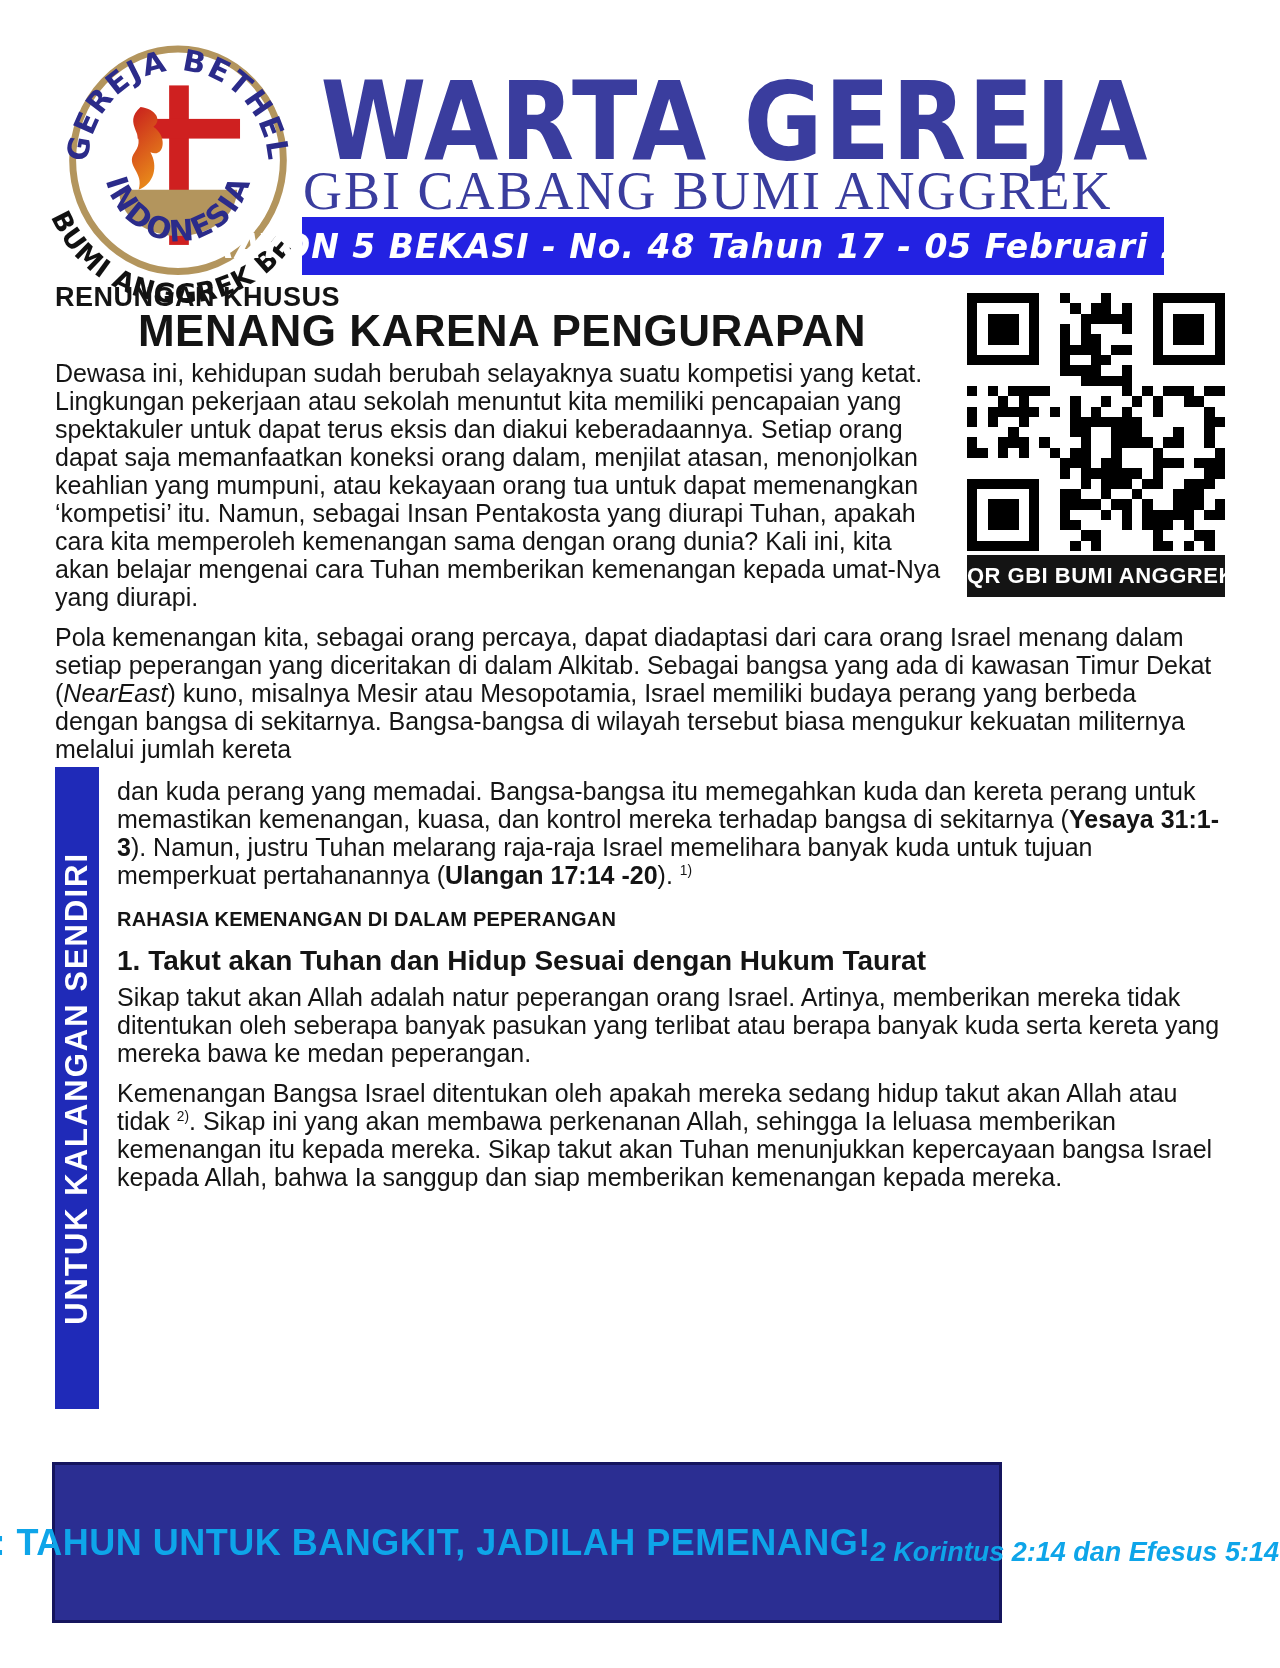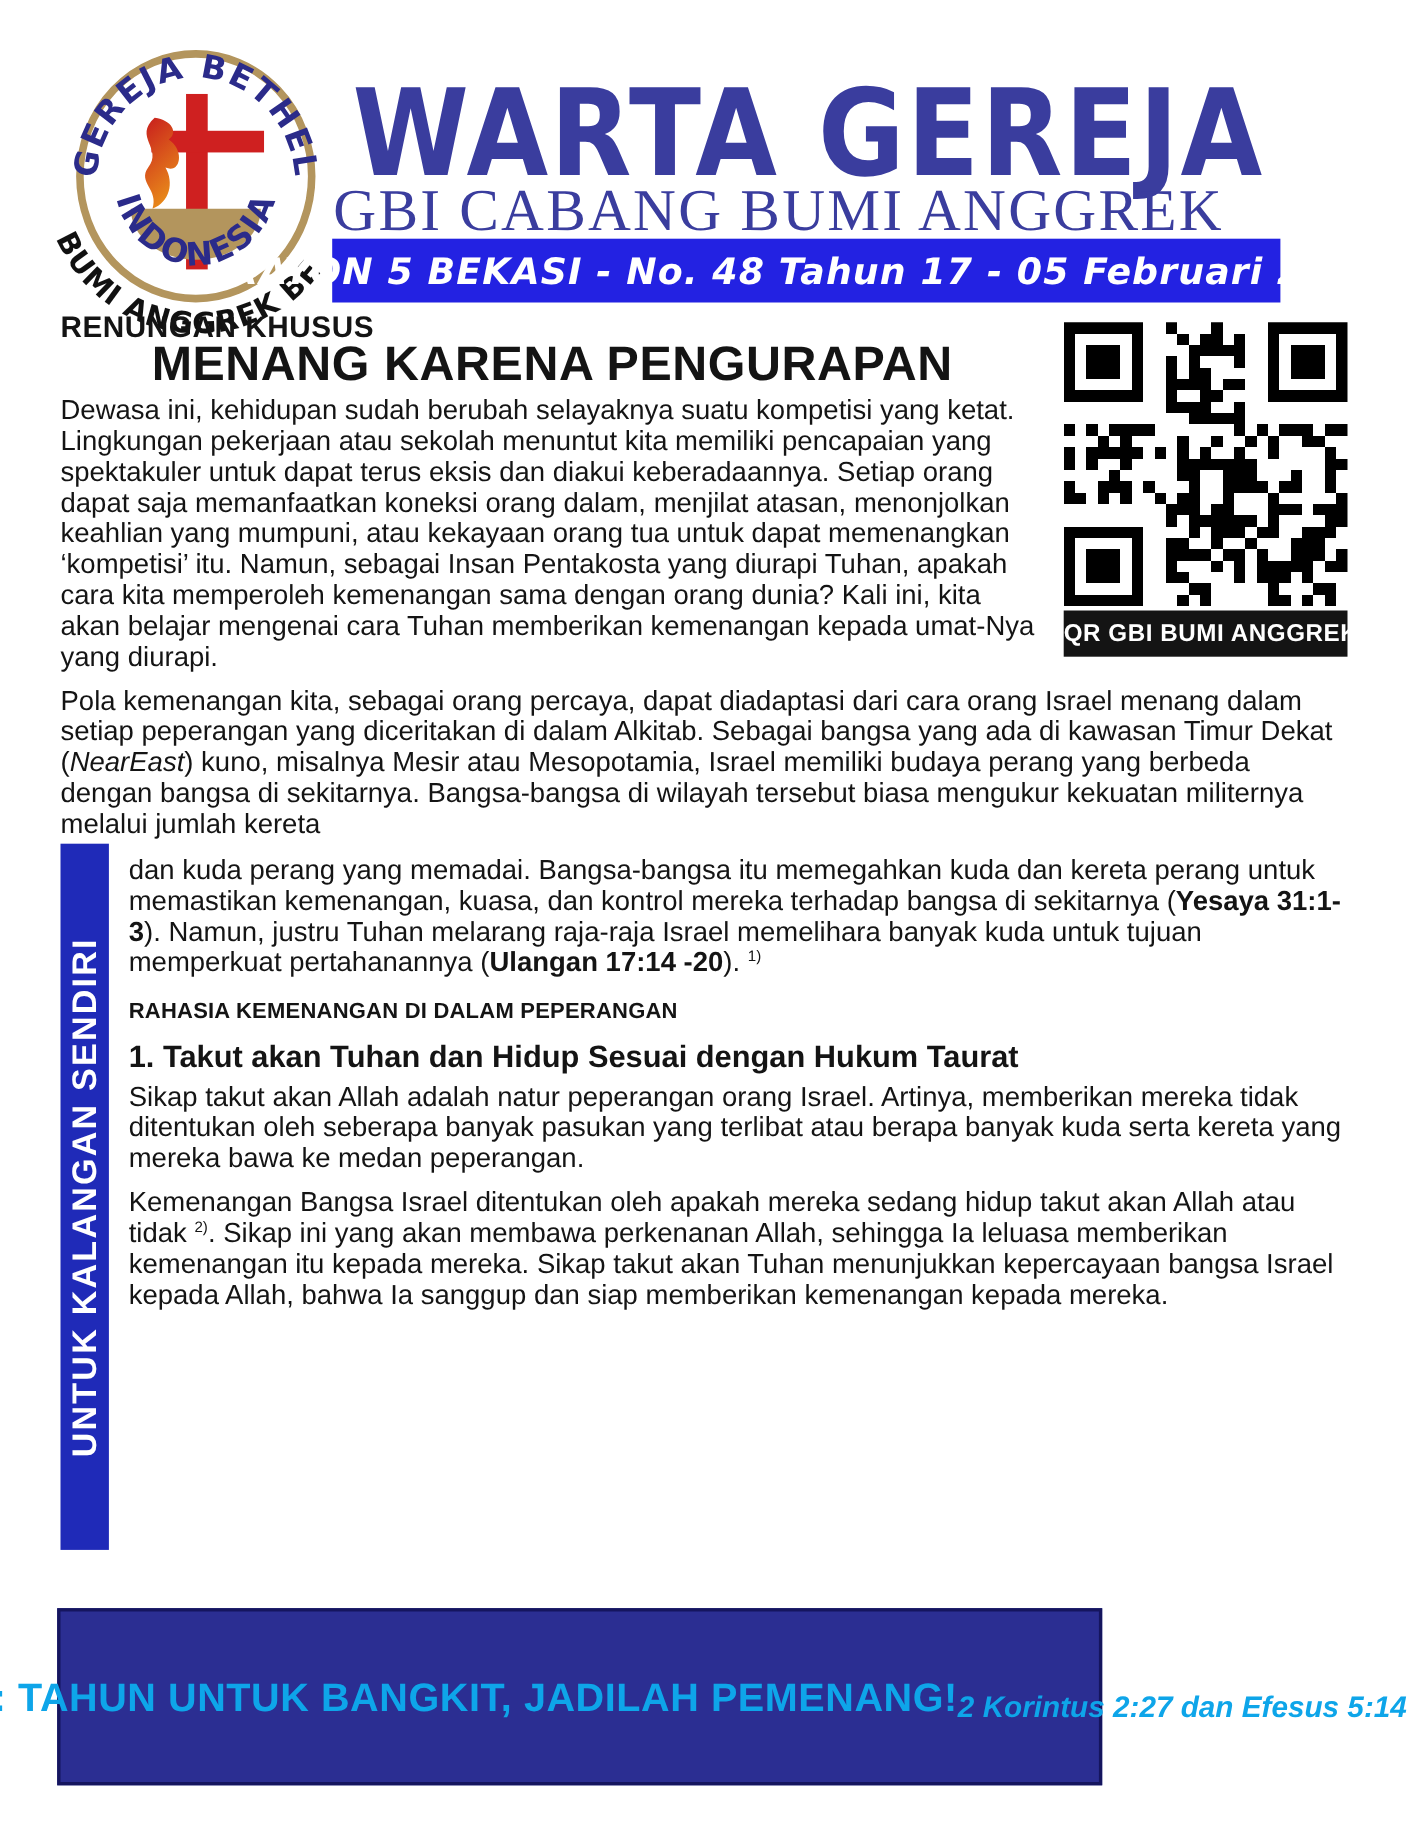--- a/index.html
+++ b/index.html
@@ -346,14 +346,14 @@
   <h3 class="sub-heading">1. Takut akan Tuhan dan Hidup Sesuai dengan Hukum Taurat</h3>
 
   <p>Sikap takut akan Allah adalah natur peperangan orang Israel. Artinya, memberikan mereka tidak ditentukan oleh seberapa banyak pasukan yang terlibat atau berapa banyak kuda serta kereta yang mereka bawa ke medan peperangan.</p>
 
   <p><span>Kemenangan Bangsa Israel ditentukan oleh apakah mereka sedang hidup takut akan Allah atau tidak </span><sup class="footnote">2)</sup><span>. Sikap ini yang akan membawa perkenanan Allah, sehingga Ia leluasa memberikan kemenangan itu kepada mereka. Sikap takut akan Tuhan menunjukkan kepercayaan bangsa Israel kepada Allah, bahwa Ia sanggup dan siap memberikan kemenangan kepada mereka.</span></p>
 
 </div>
 
 <div class="footer-banner">
   <div class="footer-line1">TAHUN 2023: TAHUN UNTUK BANGKIT, JADILAH PEMENANG!</div>
-  <div class="footer-line3">2 Korintus 2:27 dan Efesus 5:14</div>
+  <div class="footer-line3">2 Korintus 2:14 dan Efesus 5:14</div>
 </div>
 
 </body></html>

